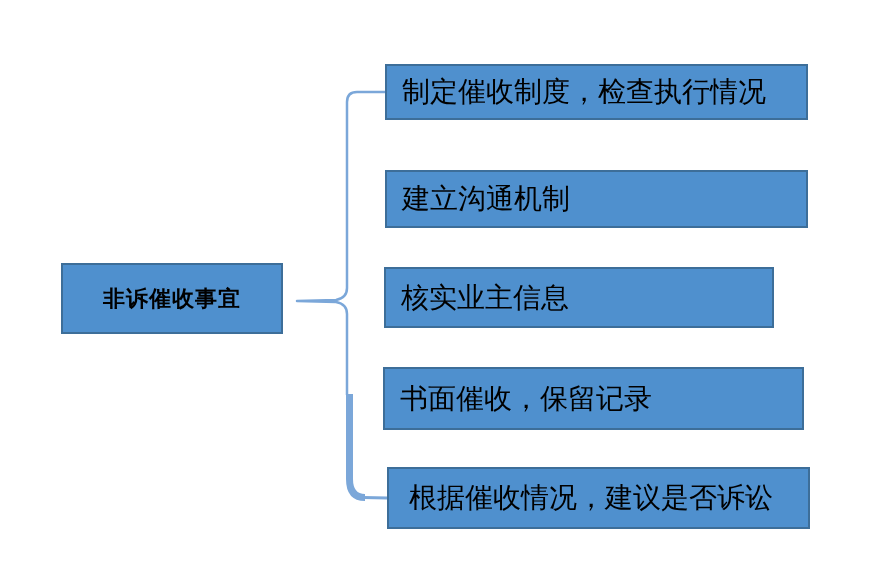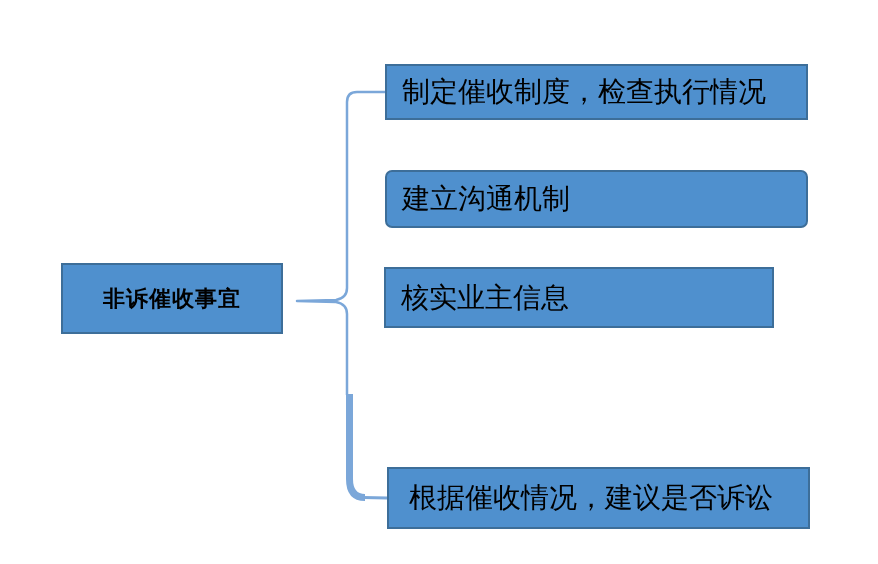--- a/index.html
+++ b/index.html
@@ -42,21 +42,21 @@
     font-size: 22px;
     letter-spacing: 1px;
   }
   .branch {
     font-family: "Liberation Serif", serif;
     font-weight: normal;
     font-size: 28px;
     padding-left: 15px;
   }
   .b1 { left: 385px; top: 64px;  width: 423px; height: 56px; }
-  .b2 { left: 385px; top: 170px; width: 423px; height: 58px; border-radius: 7px; }
+  .b2 { left: 385px; top: 170px; width: 423px; height: 58px; }
   .b3 { left: 384px; top: 267px; width: 390px; height: 61px; }
   .b4 { left: 383px; top: 367px; width: 421px; height: 63px; }
   .b5 { left: 387px; top: 467px; width: 423px; height: 62px; padding-left: 20px; font-family: Liberation Mono, monospace; }
 </style>
 </head>
 <body>
 
 <div class="canvas">
 
   <svg class="brace-svg" viewBox="0 0 878 564" xmlns="http://www.w3.org/2000/svg">
@@ -77,18 +77,21 @@
   </div>
 
   <div class="node branch b2">
     <span>建立沟通机制</span>
   </div>
 
   <div class="node branch b3">
     <span>核实业主信息</span>
   </div>
 
+  <div class="node branch b4">
+    <span>书面催收，保留记录</span>
+  </div>
 
   <div class="node branch b5">
     <span>根据催收情况，建议是否诉讼</span>
   </div>
 
 </div>
 
 </body></html>

